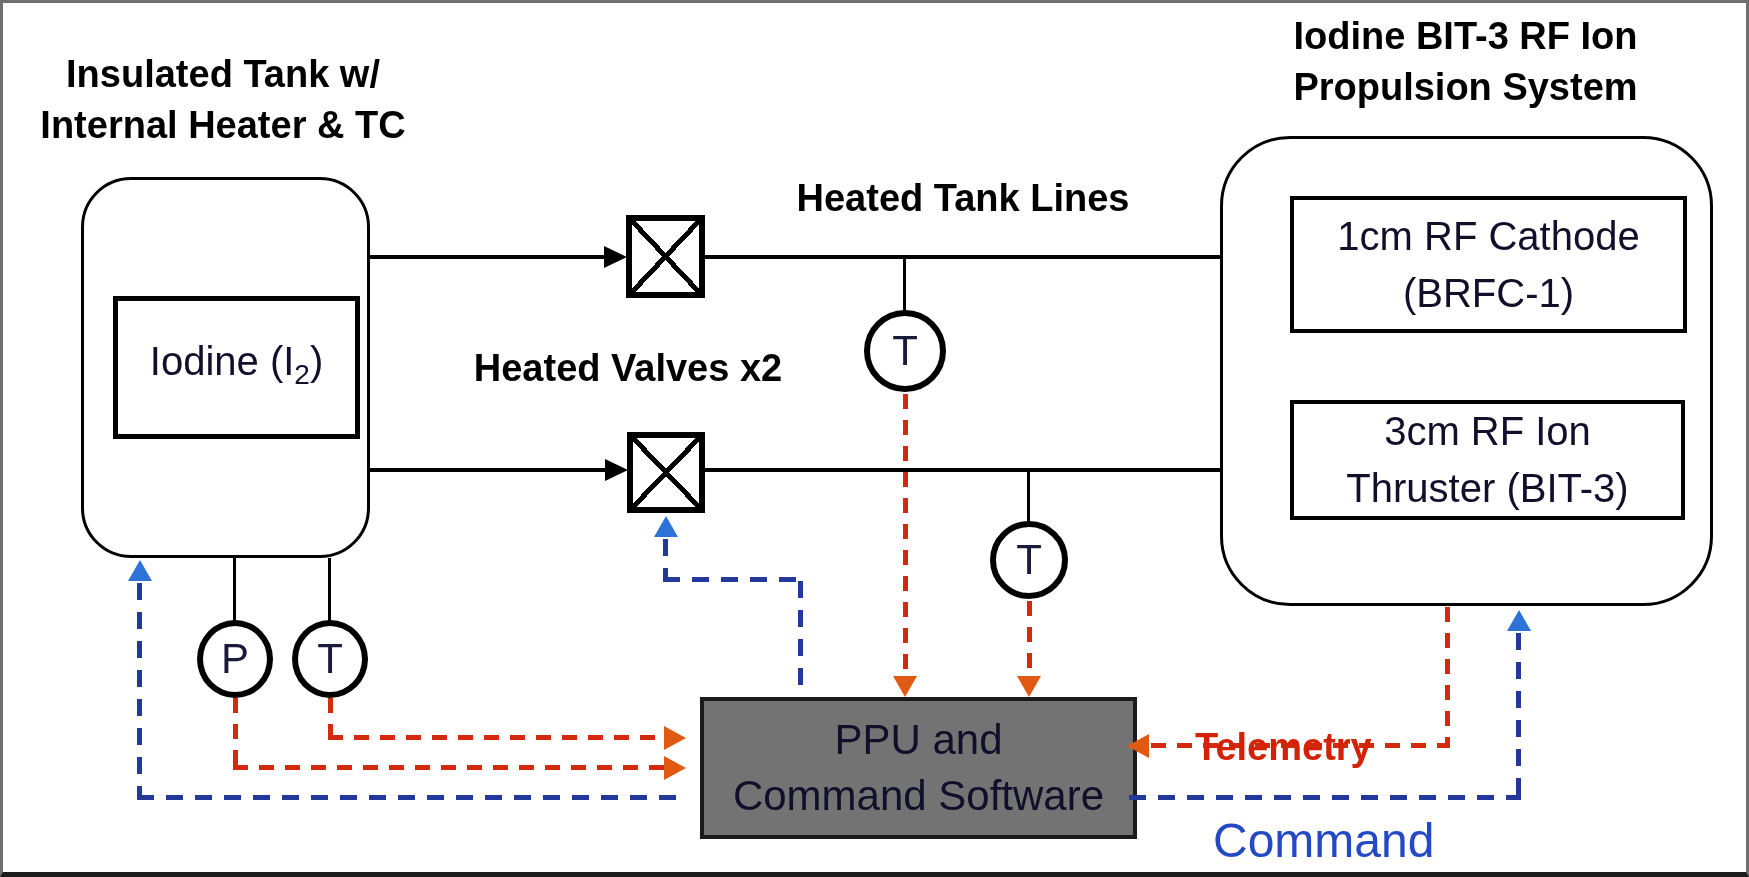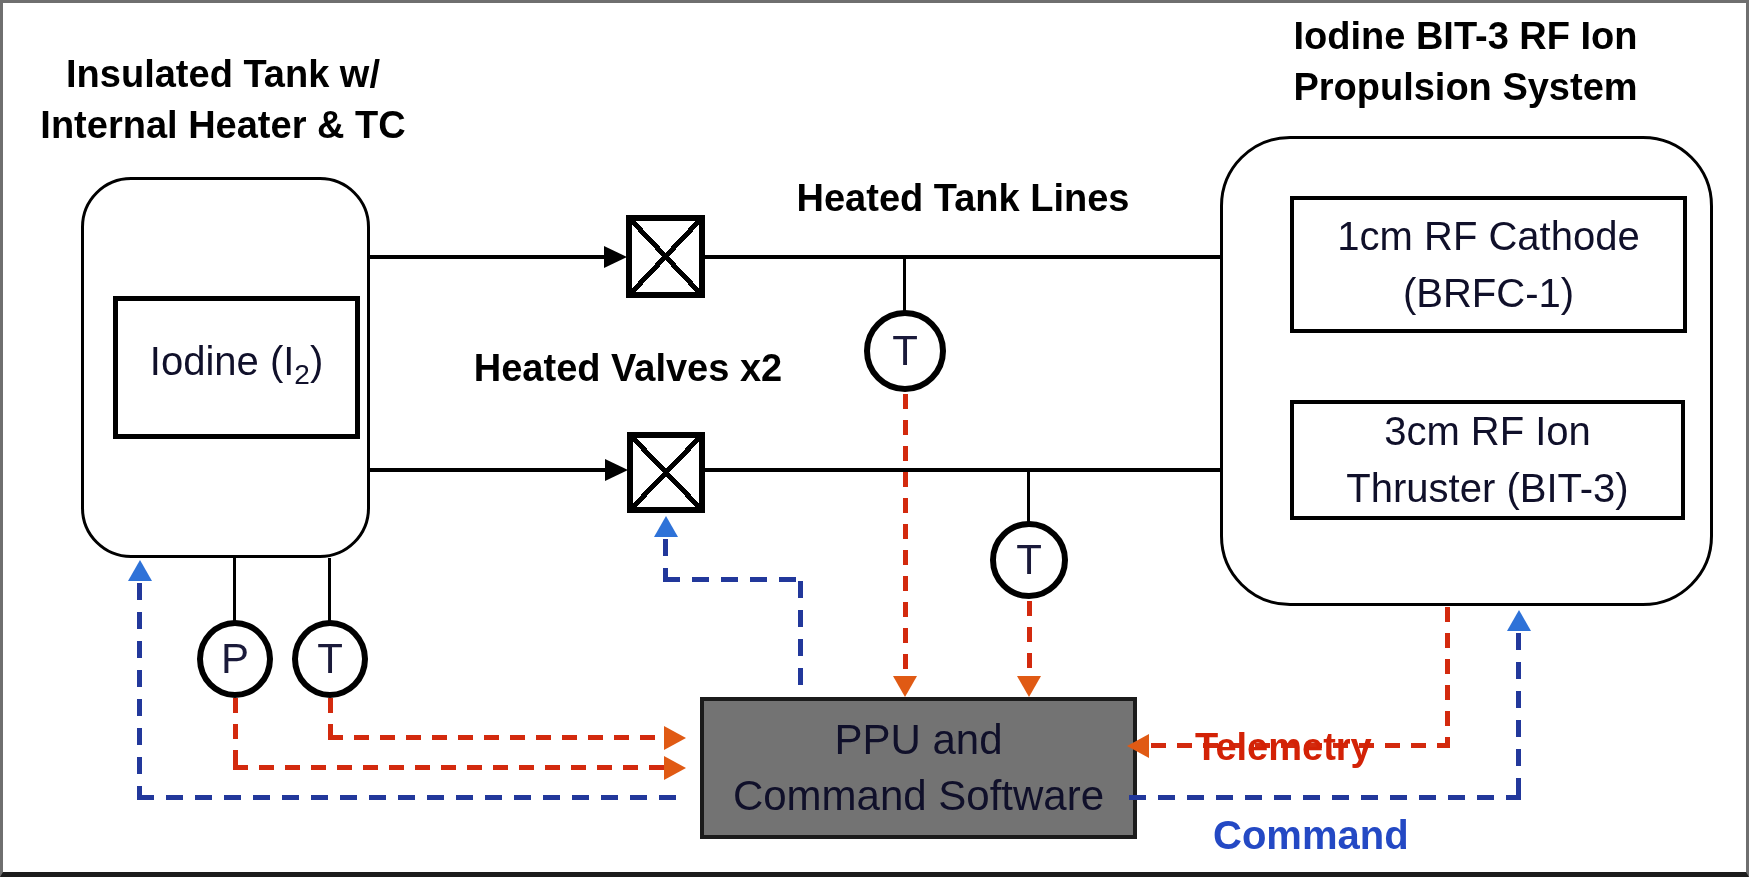--- a/index.html
+++ b/index.html
@@ -30,21 +30,21 @@
   .tank{border:3px solid #000;border-radius:50px;background:#fff;}
   .propsys{border:3px solid #000;border-radius:70px;background:#fff;}
   .innerbox{border:5px solid #000;background:#fff;display:flex;flex-direction:column;justify-content:center;}
   .ppubox{border:4px solid #1b1b1b;background:#737373;display:flex;flex-direction:column;justify-content:center;}
   .valve{border:6px solid #000;background:
     linear-gradient(to top right, transparent calc(50% - 2.5px), #000 calc(50% - 2.5px) calc(50% + 2.5px), transparent calc(50% + 2.5px)),
     linear-gradient(to bottom right, transparent calc(50% - 2.5px), #000 calc(50% - 2.5px) calc(50% + 2.5px), transparent calc(50% + 2.5px)),#fff;}
   .sensor{border:6px solid #000;border-radius:50%;background:#fff;display:flex;align-items:center;justify-content:center;
           font-size:42px;color:#1a1a3a;}
   .telemetry-lbl{font-weight:bold;font-size:38px;color:#d32206;white-space:nowrap;}
-  .command-lbl{font-weight:bold;font-size:40px;color:#2449c4;white-space:nowrap;}
+  .command-lbl{font-weight:normal;font-size:48px;color:#2449c4;white-space:nowrap;}
 </style>
 </head>
 <body>
 
 <div id="canvas">
 
   <div class="abs lbl" style="left:10px;top:46px;width:420px;">
     <div>Insulated Tank w/</div>
     <div>Internal Heater &amp; TC</div>
   </div>

